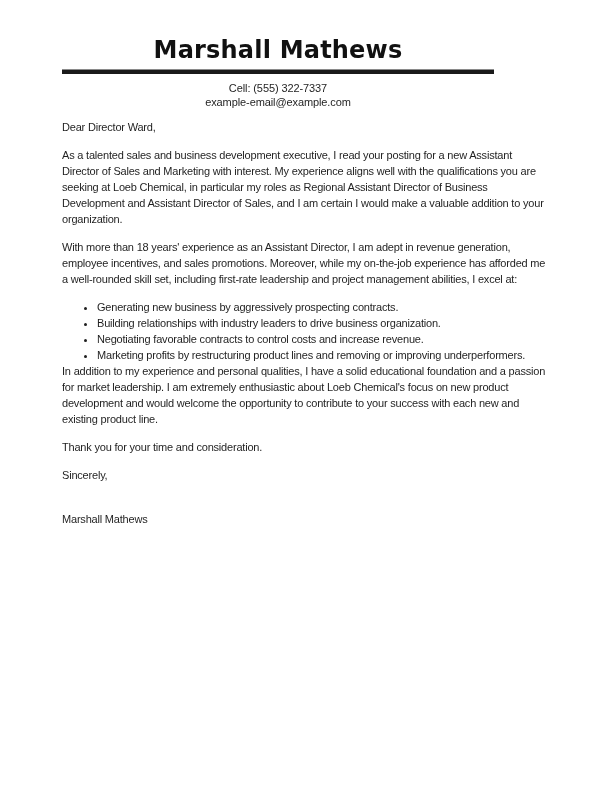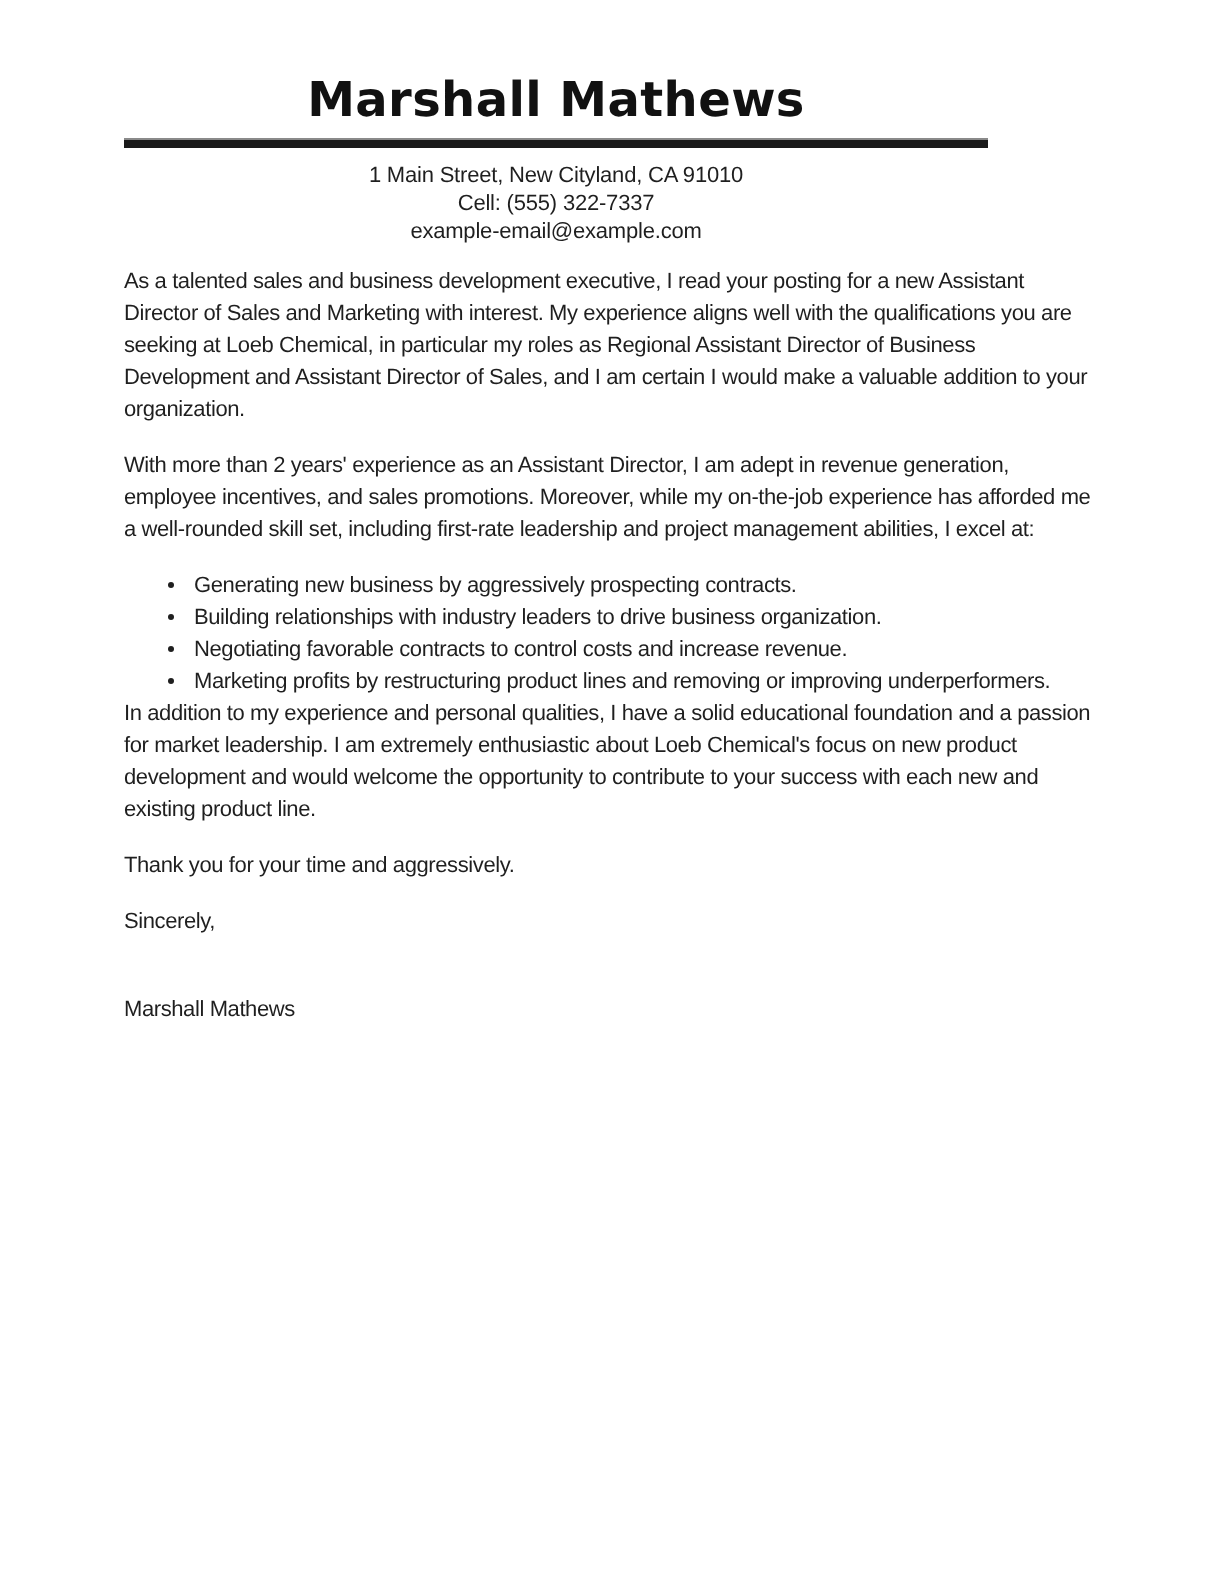--- a/index.html
+++ b/index.html
@@ -59,42 +59,42 @@
 </style>
 </head>
 <body>
 
 <div class="page">
 
   <header>
     <h1 class="sender-name">Marshall Mathews</h1>
     <div class="header-rule"></div>
     <div class="contact-block">
-      <div>1 Main Street, New Cityland, CA 91010</div>
       <div>Cell: (555) 322-7337</div>
       <div>example-email@example.com</div>
     </div>
   </header>
 
   <main class="letter-body">
+    <p>Dear Director Ward,</p>
 
     <p>As a talented sales and business development executive, I read your posting for a new Assistant Director of Sales and Marketing with interest. My experience aligns well with the qualifications you are seeking at Loeb Chemical, in particular my roles as Regional Assistant Director of Business Development and Assistant Director of Sales, and I am certain I would make a valuable addition to your organization.</p>
 
-    <p>With more than 2 years' experience as an Assistant Director, I am adept in revenue generation, employee incentives, and sales promotions. Moreover, while my on-the-job experience has afforded me a well-rounded skill set, including first-rate leadership and project management abilities, I excel at:</p>
+    <p>With more than 18 years' experience as an Assistant Director, I am adept in revenue generation, employee incentives, and sales promotions. Moreover, while my on-the-job experience has afforded me a well-rounded skill set, including first-rate leadership and project management abilities, I excel at:</p>
 
     <ul class="skills-list">
       <li>Generating new business by aggressively prospecting contracts.</li>
       <li>Building relationships with industry leaders to drive business organization.</li>
       <li>Negotiating favorable contracts to control costs and increase revenue.</li>
       <li>Marketing profits by restructuring product lines and removing or improving underperformers.</li>
     </ul>
 
     <p>In addition to my experience and personal qualities, I have a solid educational foundation and a passion for market leadership. I am extremely enthusiastic about Loeb Chemical's focus on new product development and would welcome the opportunity to contribute to your success with each new and existing product line.</p>
 
 
-    <p class="closing-line">Thank you for your time and aggressively.</p>
+    <p class="closing-line">Thank you for your time and consideration.</p>
 
     <p class="closing-line">Sincerely,</p>
 
     <p class="signature-name">Marshall Mathews</p>
   </main>
 
 </div>
 
 </body></html>

